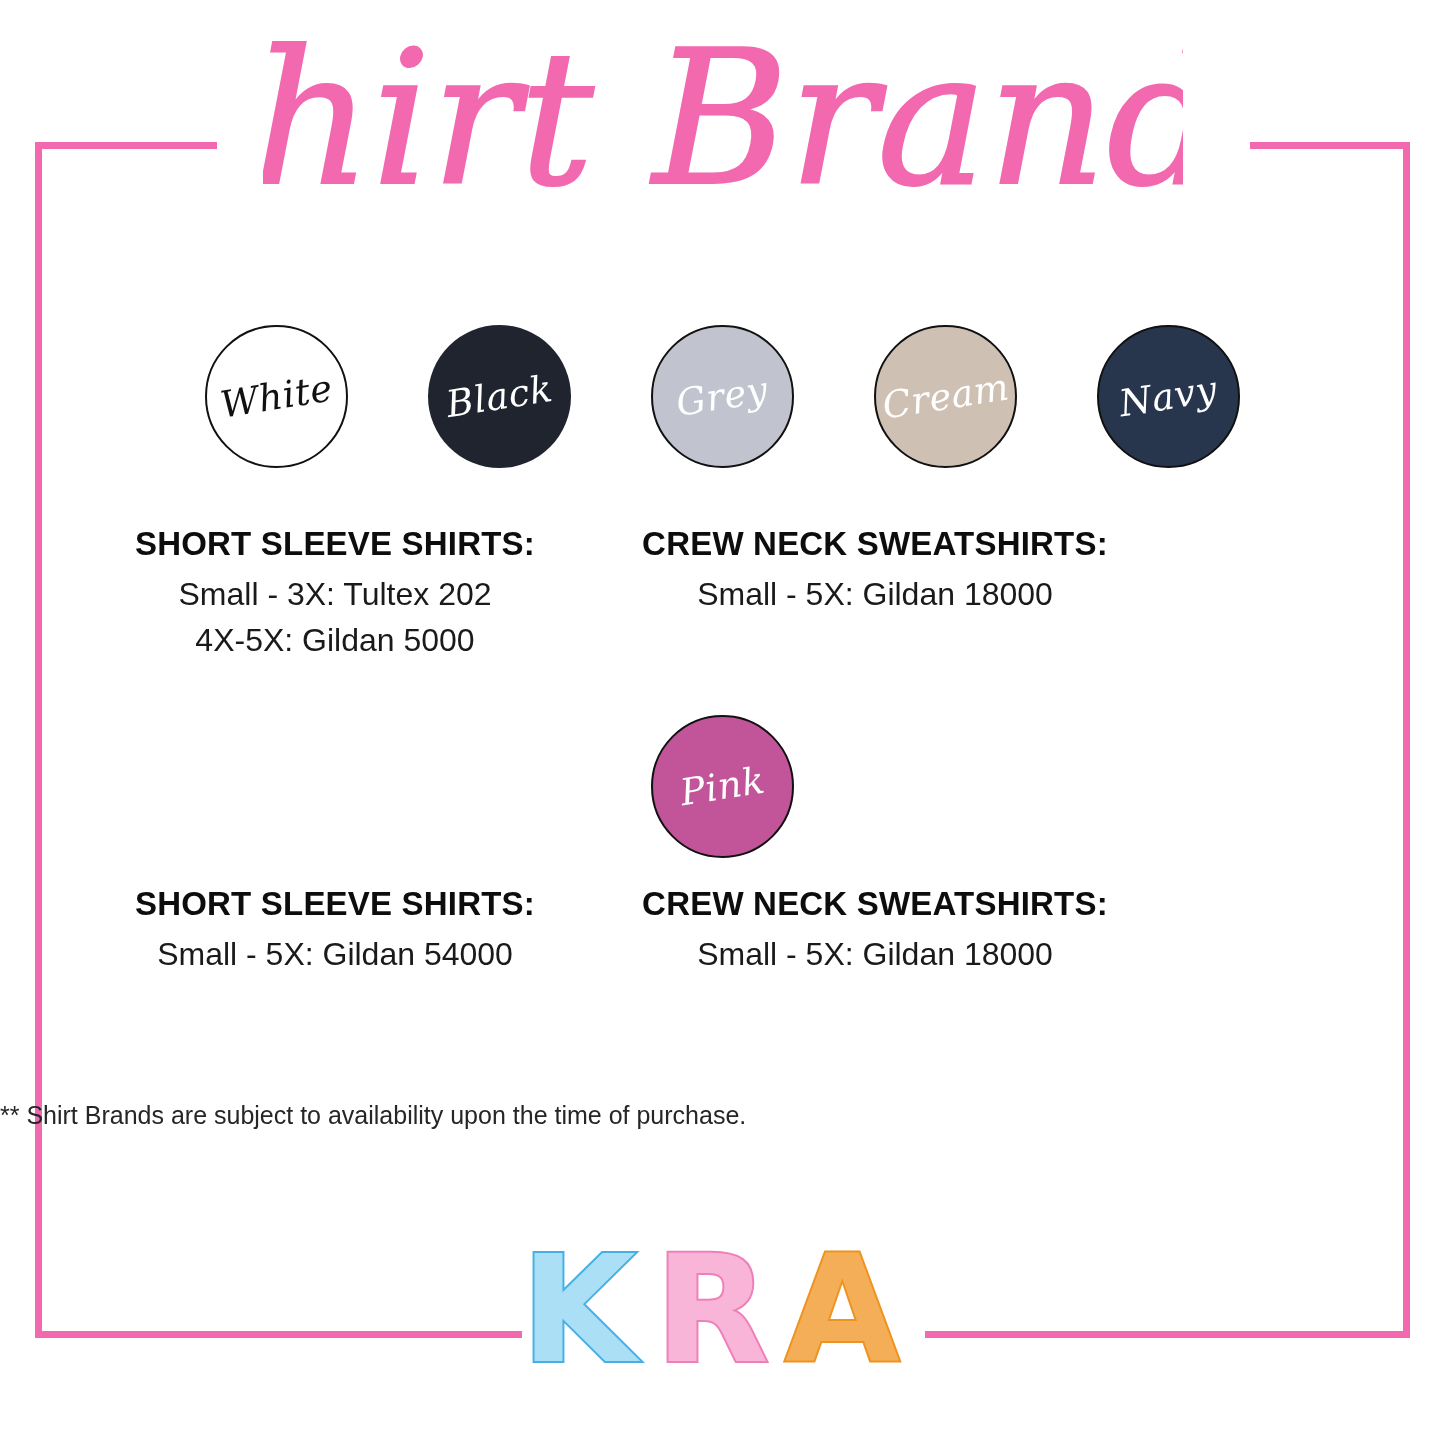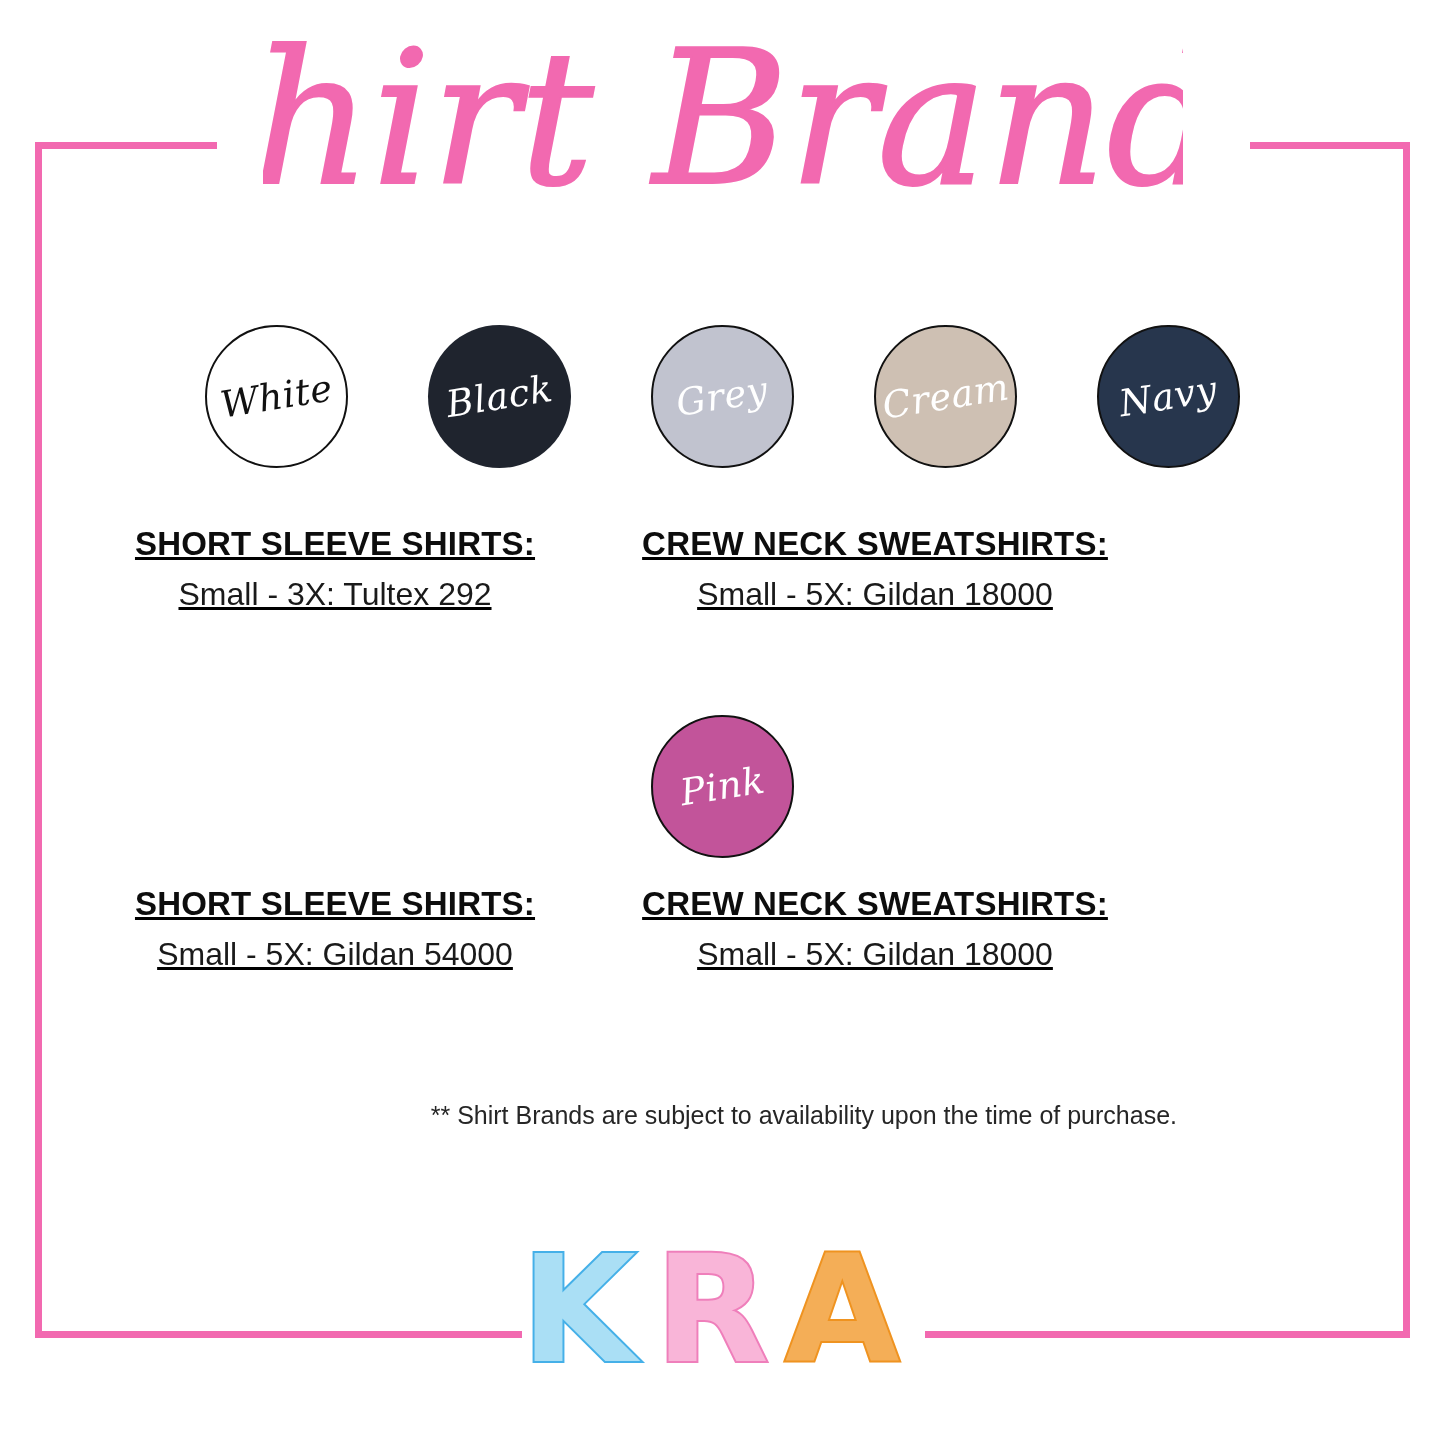--- a/index.html
+++ b/index.html
@@ -71,21 +71,20 @@
     white-space: nowrap;
   }
 
   
   .info-grid {
     position: absolute;
     left: 0;
     width: 1210px;
     display: flex;
     justify-content: center;
-    text-decoration: underline;
   }
   .info-col {
     width: 540px;
     text-align: center;
   }
   .info-heading {
     font-family: "Liberation Sans", sans-serif;
     font-weight: bold;
     font-size: 33px;
     letter-spacing: .2px;
@@ -104,21 +103,21 @@
   }
 
   #info-grid-top { top: 525px; }
   #info-grid-bottom { top: 885px; }
 
   
   #disclaimer {
     position: absolute;
     left: 0; top: 1097px;
     width: 1177px;
-    text-align: right;
+    text-align: left;
   }
   .disclaimer-line {
     font-family: "Liberation Sans", sans-serif;
     font-size: 25px;
     color: #262626;
     line-height: 1.45;
     margin: 0;
   }
 
   
@@ -172,21 +171,22 @@
   <div class="swatch" style="background:#27364d;border:2px solid #111111;">
     <span class="swatch-label" style="color:#ffffff;">Navy</span>
   </div>
 
 </div>
 
 <div class="info-grid" id="info-grid-top">
 
   <div class="info-col">
     <p class="info-heading">SHORT SLEEVE SHIRTS:</p>
-    <p class="info-line">Small - 3X: Tultex 292</p>
+    <p class="info-line">Small - 3X: Tultex 202</p>
+    <p class="info-line">4X-5X: Gildan 5000</p>
   </div>
 
   <div class="info-col">
     <p class="info-heading">CREW NECK SWEATSHIRTS:</p>
     <p class="info-line">Small - 5X: Gildan 18000</p>
   </div>
 
 </div>
 
 <div class="swatch-row" id="swatch-row-secondary">

